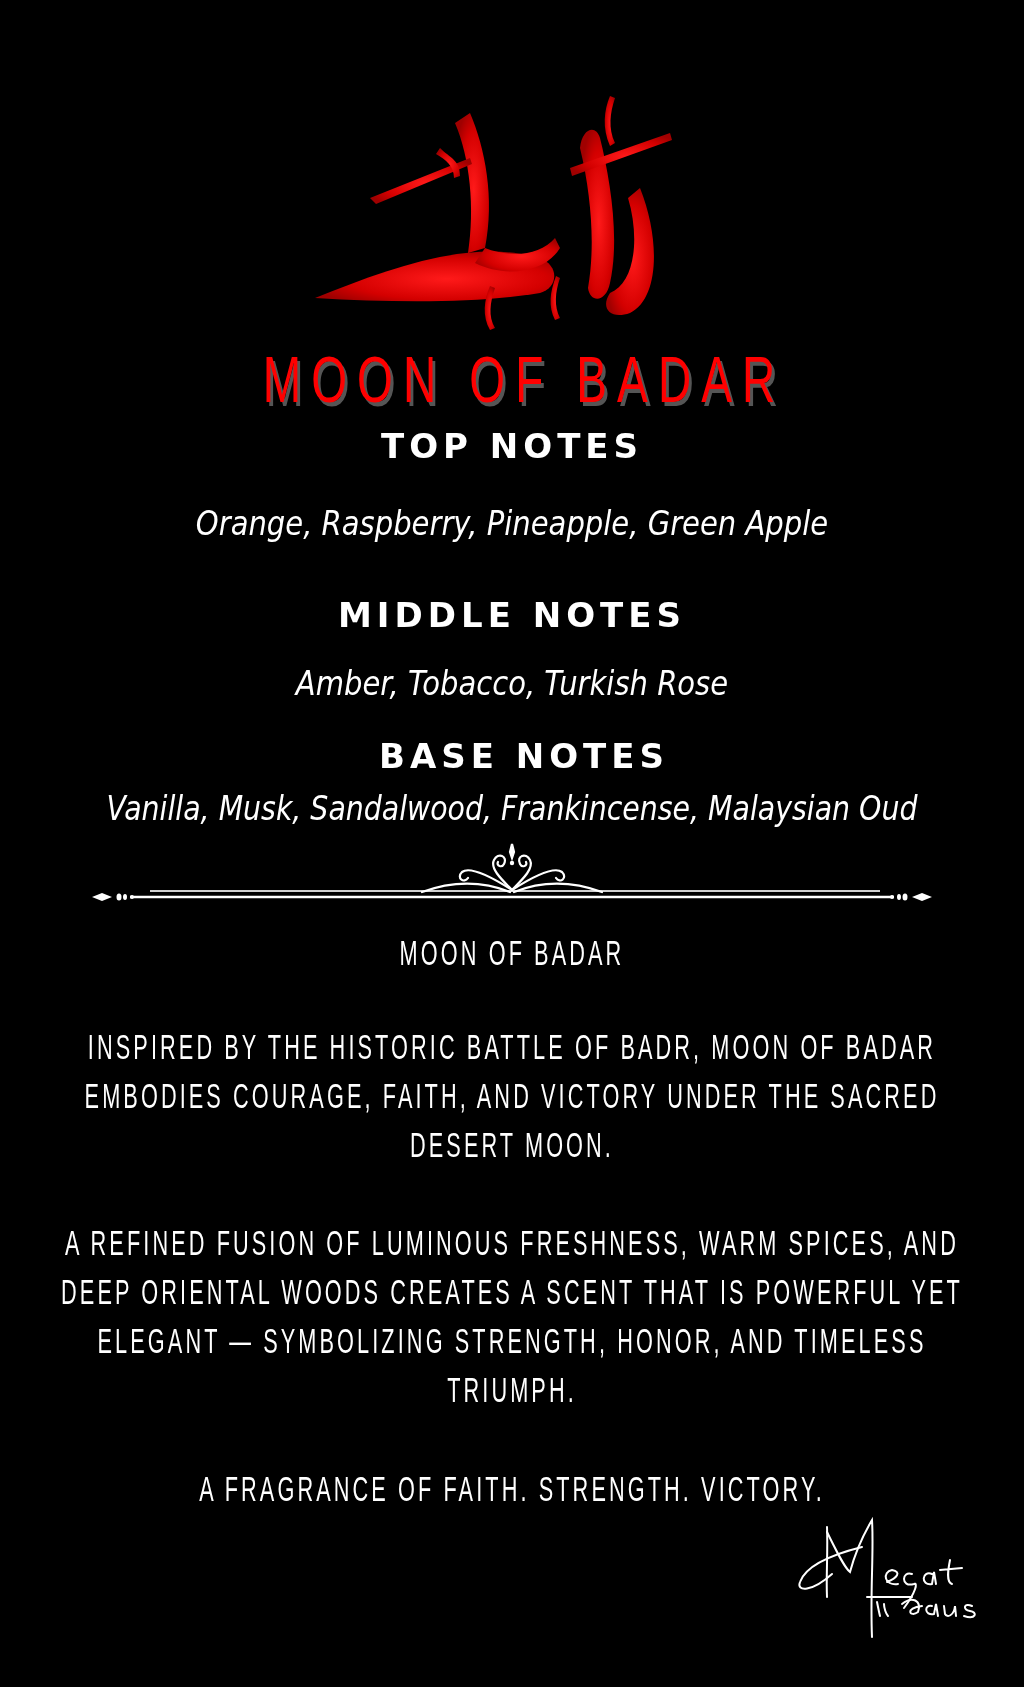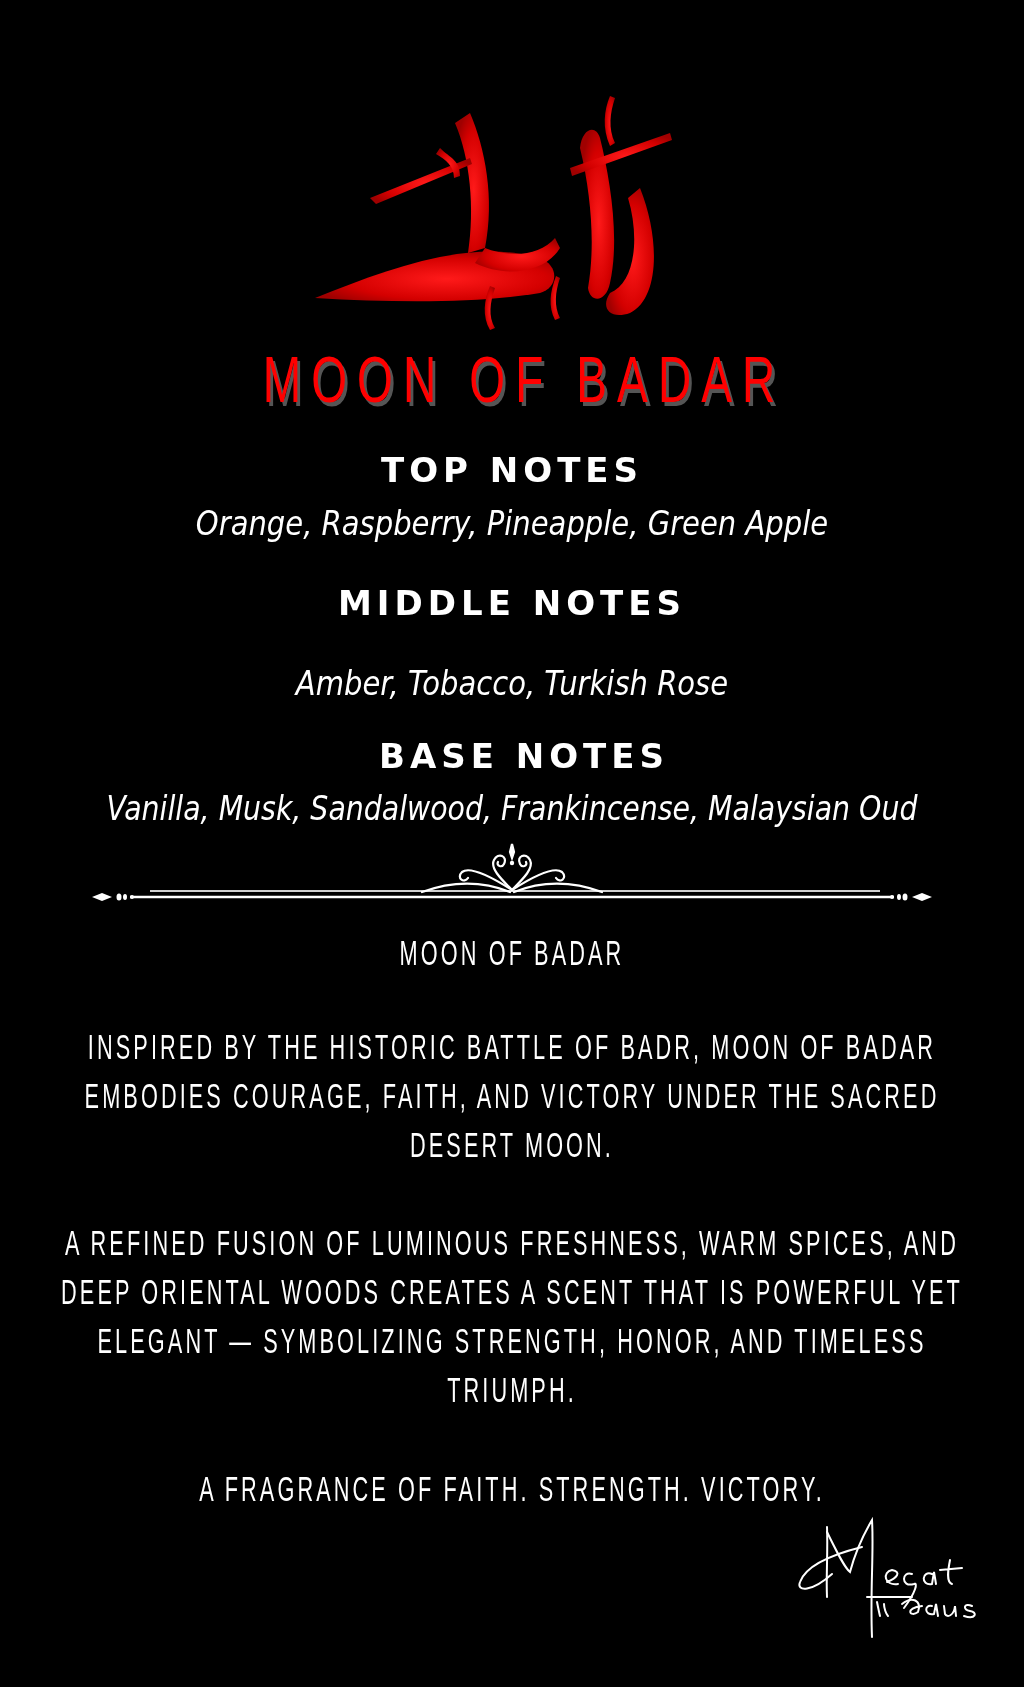--- a/index.html
+++ b/index.html
@@ -48,23 +48,23 @@
     line-height: 44px;
   }
   .notes-list {
     font-family: "DejaVu Sans", sans-serif;
     font-style: italic;
     font-size: 33px;
     line-height: 44px;
     transform-origin: center;
   }
 
-  #top-heading { top: 448px; }
+  #top-heading { top: 424px; }
   #top-list { top: 502px; transform: scaleX(0.88); }
-  #mid-heading { top: 581px; }
+  #mid-heading { top: 593px; }
   #mid-list { top: 662px; transform: scaleX(0.88); }
   #base-heading { top: 734px; left: 12px; }
   #base-list { top: 787px; transform: scaleX(0.86); }
 
   
   #divider {
     left: 90px;
     top: 838px;
     width: 844px;
     height: 68px;

